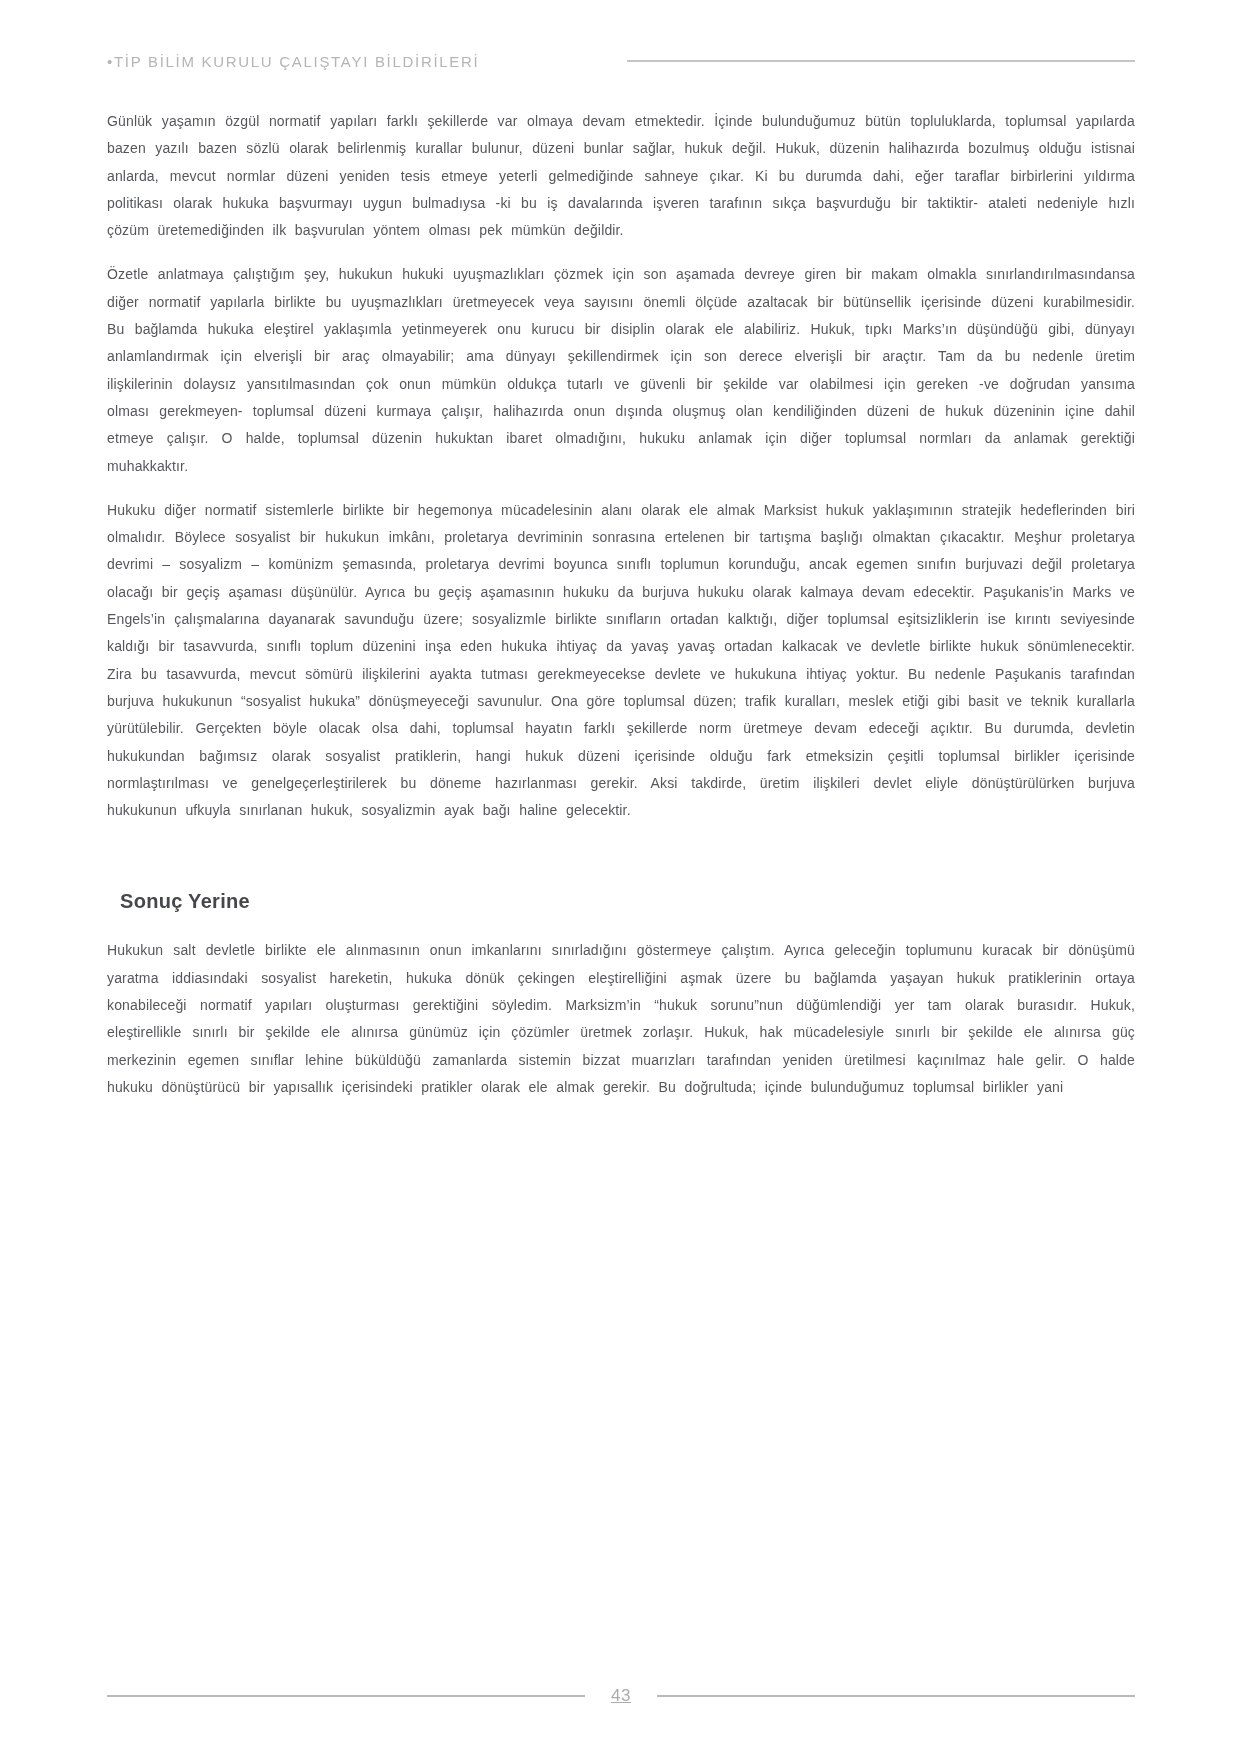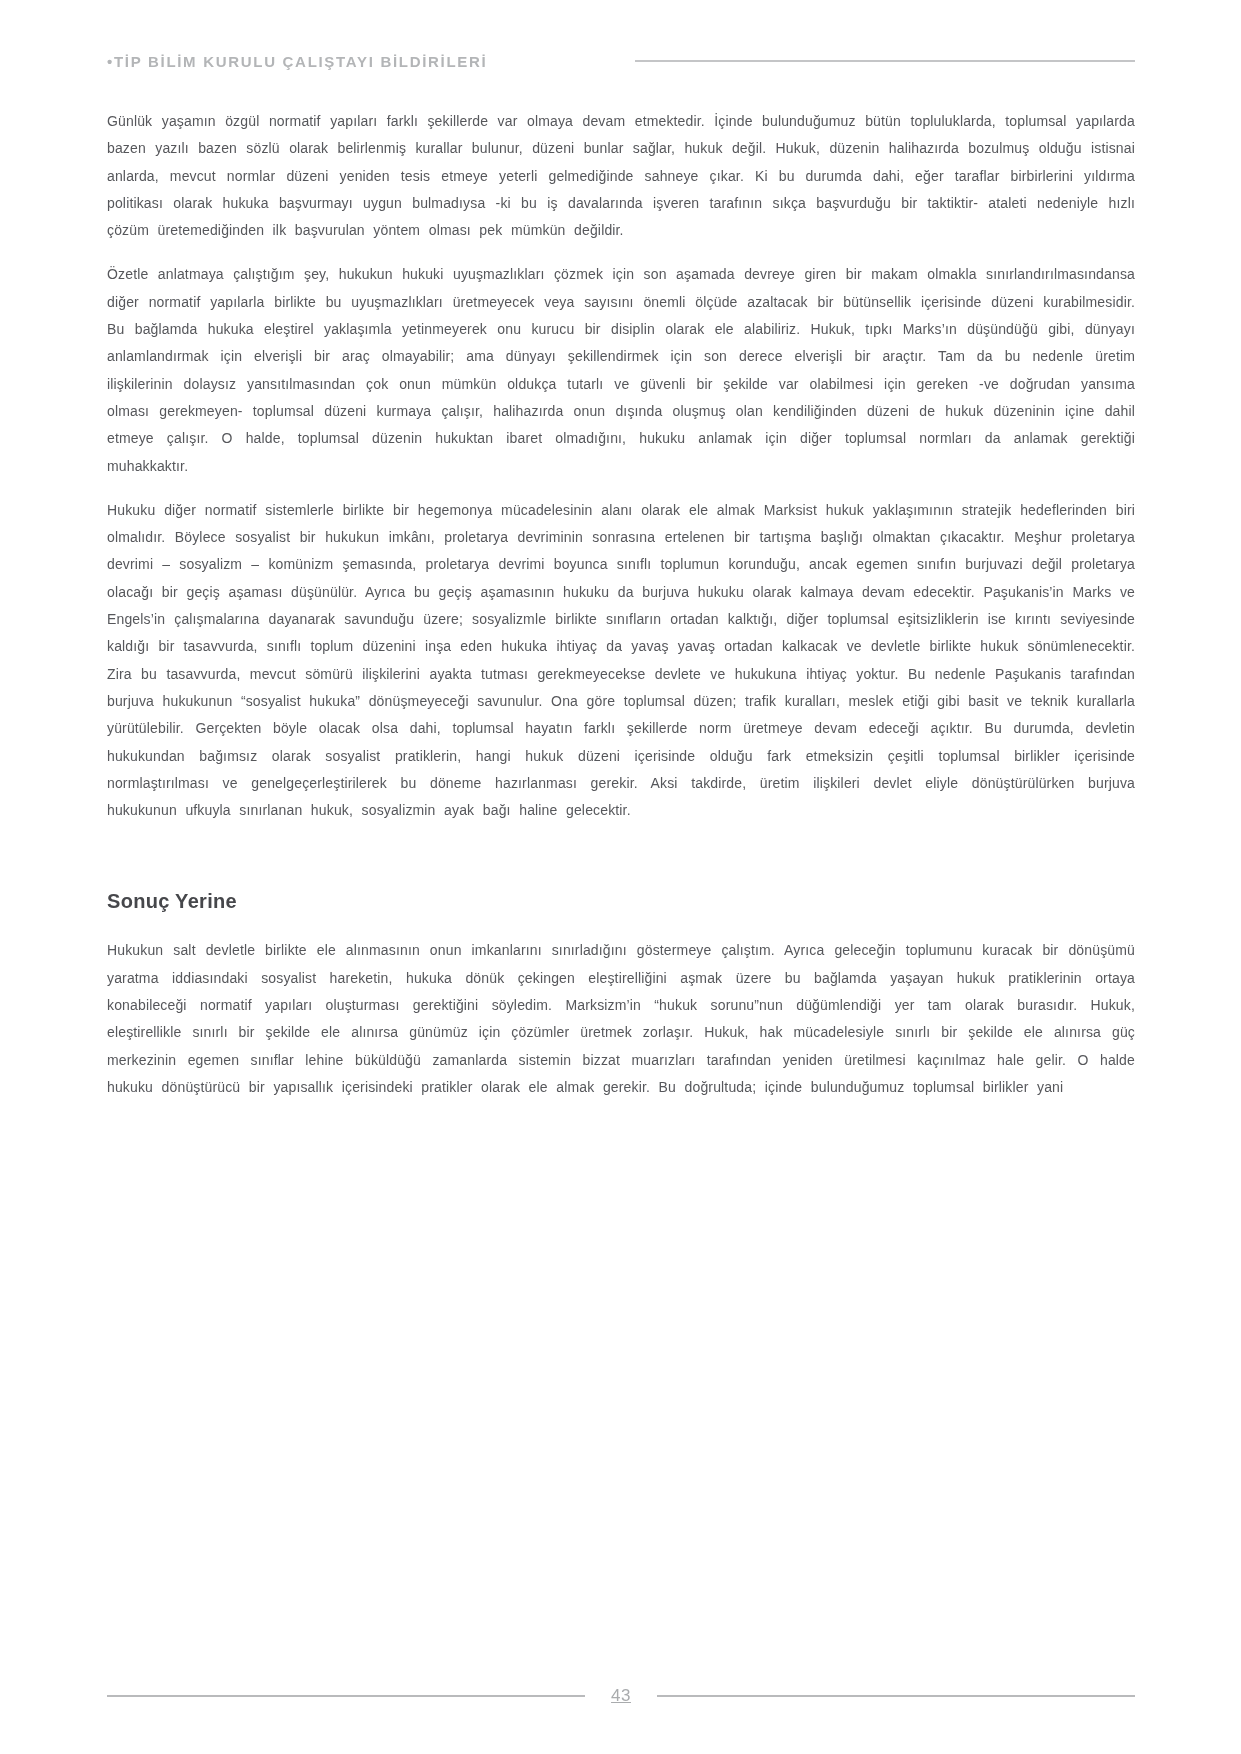--- a/index.html
+++ b/index.html
@@ -25,39 +25,39 @@
     display: flex;
     align-items: center;
     height: 22px;
     margin-bottom: 36px;
   }
   .page-header .header-title {
     color: #b3b5b7;
     font-size: 15px;
     letter-spacing: 1.7px;
     white-space: nowrap;
-    font-weight: bold;
+    font-weight: normal;
   }
   .page-header .header-rule {
     flex: 1;
     height: 2px;
     background: #c4c5c7;
     margin-left: 148px;
   }
   .body-text p.paragraph {
     margin: 0 0 17px 0;
     color: #56575b;
     font-size: 14px;
     line-height: 27.3px;
     text-align: justify;
     letter-spacing: 0.15px;
     word-spacing: 4.5px;
   }
   .section-heading {
-    margin: 66px 0 24px 0;
+    margin: 66px 0 24px 13px;
     color: #46474b;
     font-size: 20px;
     font-weight: bold;
     letter-spacing: 0.3px;
   }
   .page-footer {
     position: absolute;
     left: 107px;
     right: 106px;
     bottom: 50px;

